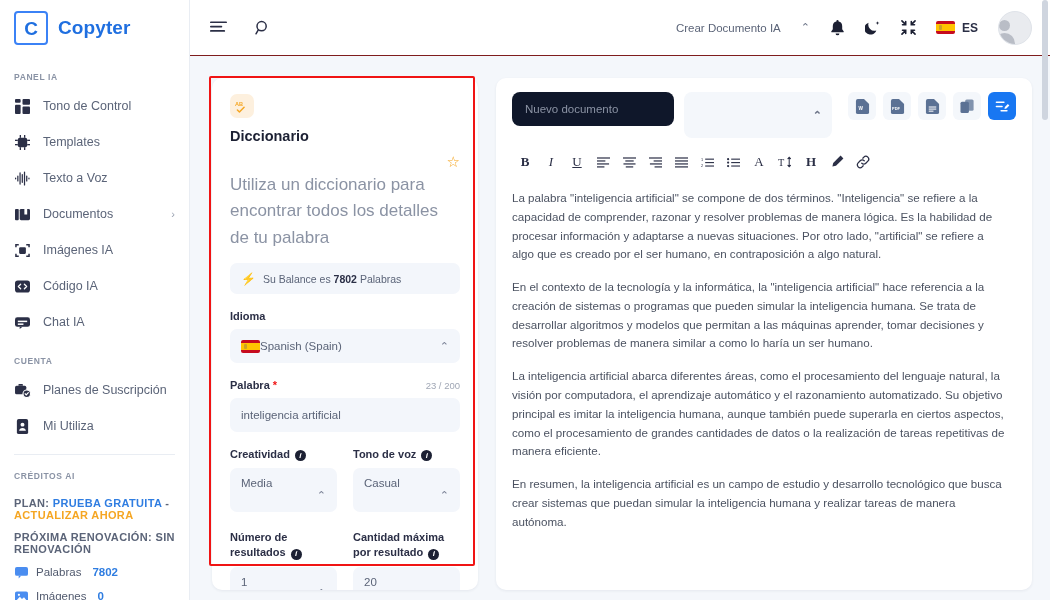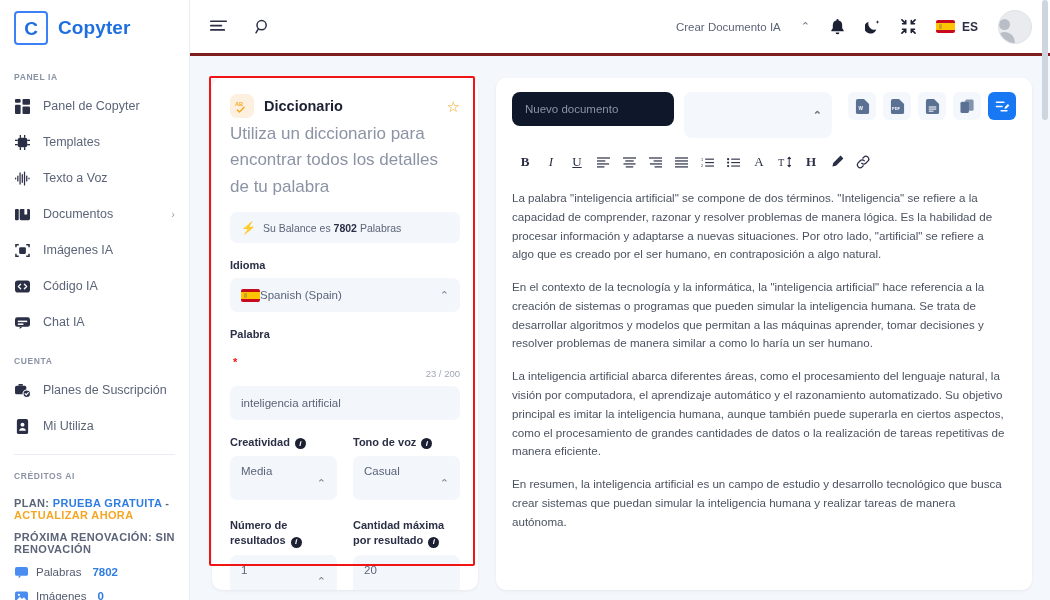--- a/index.html
+++ b/index.html
@@ -50,21 +50,21 @@
   .plan-upgrade { color: #f5a623; }
   .meter-row { display: flex; align-items: center; gap: 8px; margin-top: 10px; }
   .meter-row .mico { width: 14px; height: 14px; color: #4a8df0; display:flex;align-items:center;justify-content:center; }
   .meter-label { font-size: 11.5px; color: #515a6e; }
   .meter-val { font-size: 11.5px; color: #2f7de1; font-weight: 700; margin-left: 3px; }
 
   
   .main { flex: 1; height: 600px; display: flex; flex-direction: column; background: #ffffff; min-width:0; }
   .topbar {
     height: 56px; flex: 0 0 56px; display: flex; align-items: center;
-    border-bottom: 3px solid #7f1d1d; background: #fff; padding: 0 18px 0 20px;
+    border-bottom: 1px solid #7f1d1d; background: #fff; padding: 0 18px 0 20px;
   }
   .topbar-left { display: flex; align-items: center; gap: 28px; }
   .tb-icon { color: #2b2f46; cursor: pointer; display:flex; align-items:center; justify-content:center; }
   .topbar-right { margin-left: auto; display: flex; align-items: center; gap: 20px; }
   .create-doc { font-size: 11.5px; color: #5b6478; cursor: pointer; }
   .caret-up { color: #6d7588; font-size: 11px; cursor: pointer; }
   .lang { display: flex; align-items: center; gap: 7px; cursor: pointer; }
   .flag {
     width: 19px; height: 13px; border-radius: 2px; overflow: hidden;
     background: linear-gradient(#c60b1e 0 25%, #ffc400 25% 75%, #c60b1e 75% 100%);
@@ -88,40 +88,40 @@
   
   .form-wrap { position: relative; flex: 0 0 266px; }
   .form-card {
     background: #ffffff; border-radius: 10px; padding: 16px 18px 18px 18px;
     box-shadow: 0 1px 3px rgba(30,40,70,.07); height: 512px; overflow: hidden;
   }
   .highlight-box {
     position: absolute; left: -3px; top: -2px; width: 266px; height: 490px;
     border: 2px solid #f01414; border-radius: 2px; pointer-events: none; z-index: 5;
   }
-  .card-head { display: flex; align-items: center; gap: 10px; }
+  .card-head { display: flex; align-items: flex-start; gap: 10px; flex-direction: column; }
   .card-badge {
     width: 24px; height: 24px; border-radius: 7px; background: #fdf0de;
     display: flex; align-items: center; justify-content: center; flex: 0 0 24px;
   }
   .card-title { font-size: 14.5px; font-weight: 700; color: #1c2033; }
   .card-star { margin-left: auto; color: #f5a623; font-size: 15px; cursor: pointer; line-height: 1; }
   .card-desc { font-size: 17px; color: #8b93a4; line-height: 1.55; margin-top: 3px; }
 
   .balance {
     margin-top: 12px; background: #f3f6fb; border-radius: 7px; height: 31px;
     display: flex; align-items: center; gap: 7px; padding: 0 11px;
   }
   .balance .bolt { color: #2f7de1; font-size: 12px; }
   .balance-txt { font-size: 10.5px; color: #5b6478; }
   .balance-txt b { color: #2b2f46; }
 
   .field-label { font-size: 11px; font-weight: 700; color: #2b2f46; margin-top: 16px; }
   .req { color: #f01414; }
-  .label-row { display: flex; align-items: flex-start; flex-direction: column; }
+  .label-row { display: flex; align-items: flex-end; }
   .counter { margin-left: auto; font-size: 9.5px; color: #a0a7b5; font-weight: 400; }
 
   .select, .inputbox {
     margin-top: 7px; background: #f3f6fb; border-radius: 7px; height: 34px;
     display: flex; align-items: center; padding: 0 11px; cursor: pointer;
   }
   .select-val, .input-val { font-size: 11.5px; color: #5b6478; }
   .chev { margin-left: auto; color: #7a8296; font-size: 11px; }
 
   .two-col { display: flex; gap: 16px; }
@@ -197,21 +197,21 @@
 
     <div class="nav-item">
       <span class="ico">
         <svg width="15" height="15" viewBox="0 0 16 16" fill="#2b2f46">
             <rect x="0" y="0" width="6" height="4" rx="1"></rect>
             <rect x="0" y="6" width="6" height="10" rx="1"></rect>
             <rect x="8" y="0" width="8" height="6" rx="1"></rect>
             <rect x="8" y="8" width="8" height="8" rx="1"></rect>
           </svg>
       </span>
-      <span class="nav-label">Panel de Copyter</span>
+      <span class="nav-label">Tono de Control</span>
     </div>
 
     <div class="nav-item">
       <span class="ico">
         <svg width="15" height="15" viewBox="0 0 16 16" fill="#2b2f46">
             <rect x="3" y="3" width="10" height="10" rx="2"></rect>
             <rect x="5" y="0" width="1.4" height="3"></rect>
             <rect x="9.6" y="0" width="1.4" height="3"></rect>
             <rect x="5" y="13" width="1.4" height="3"></rect>
             <rect x="9.6" y="13" width="1.4" height="3"></rect>

